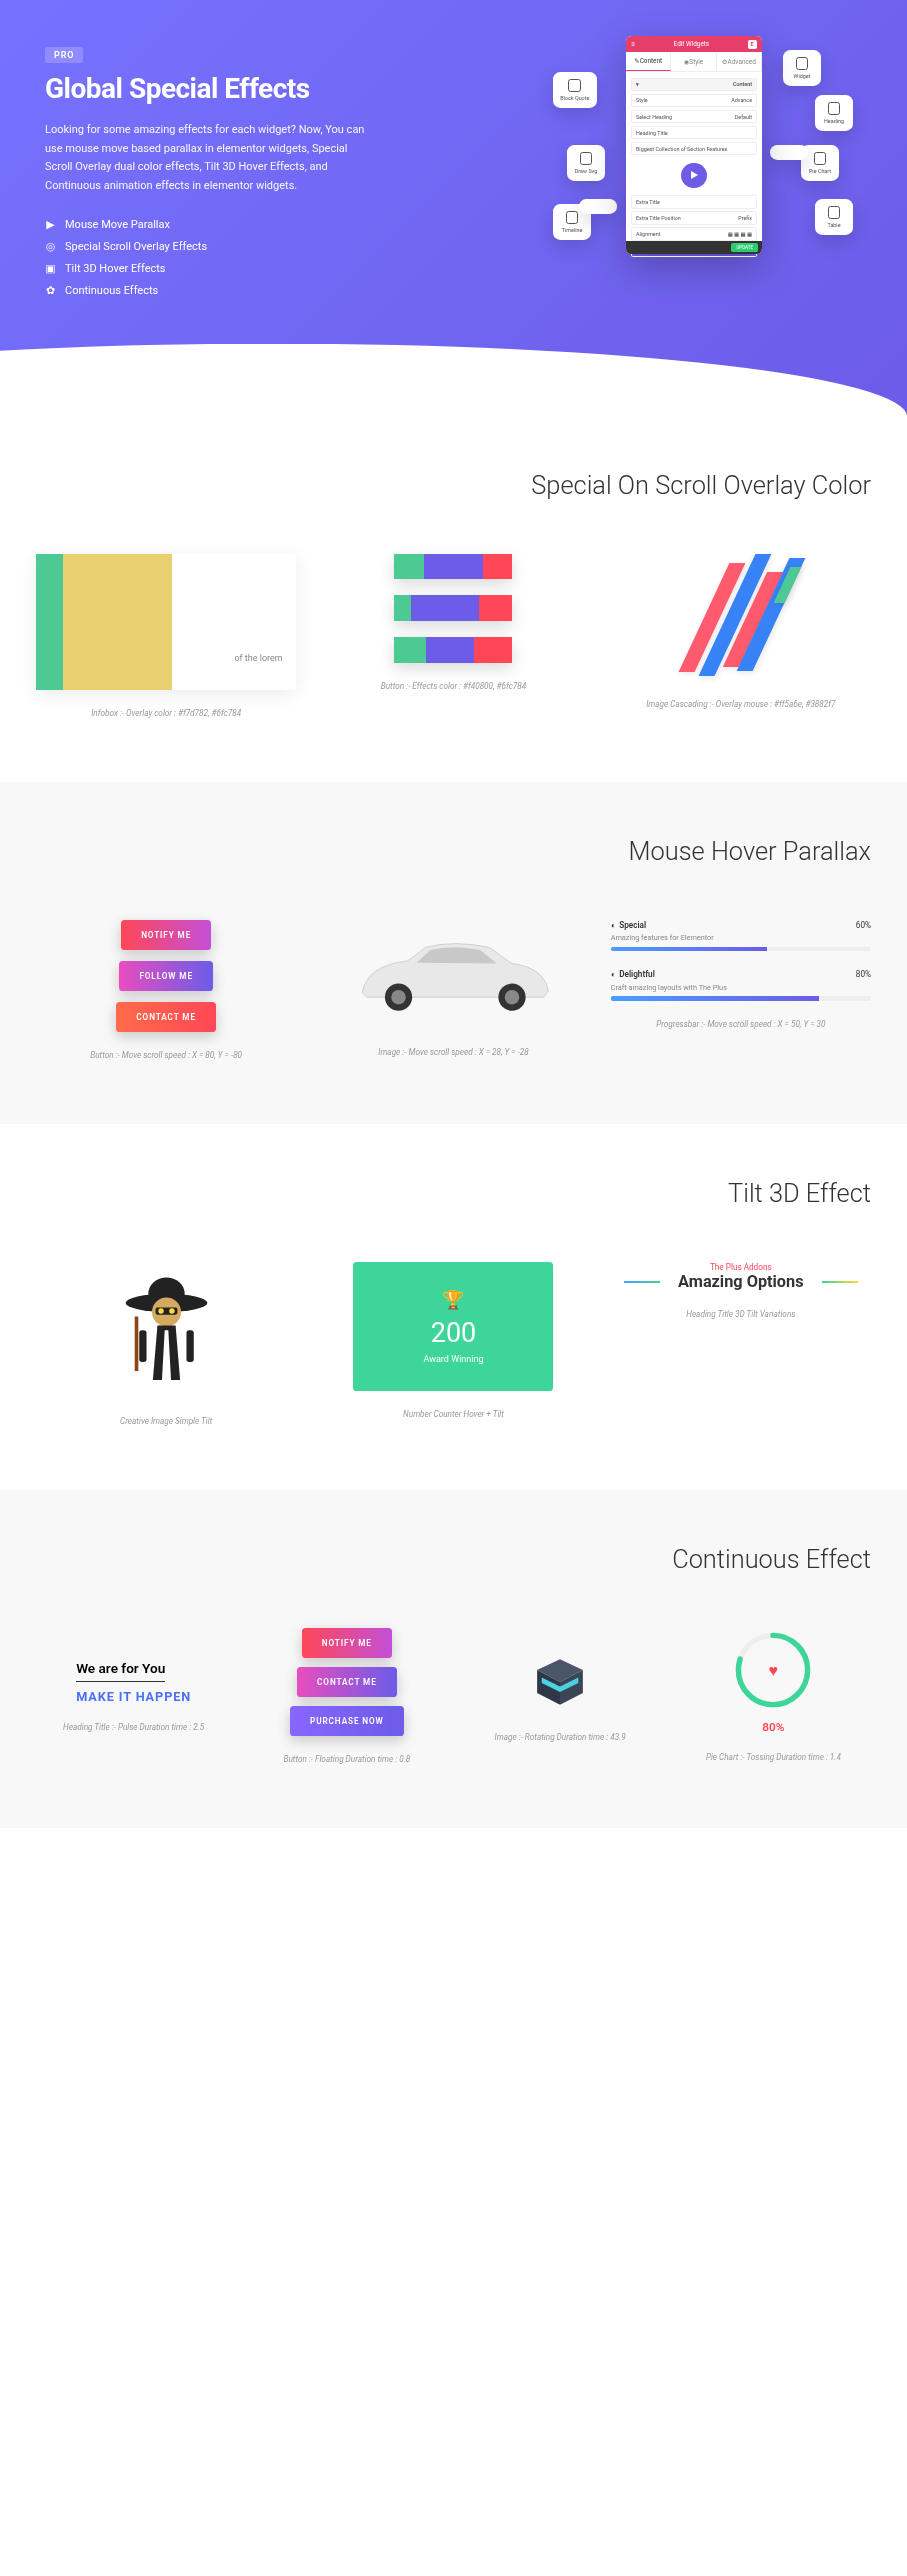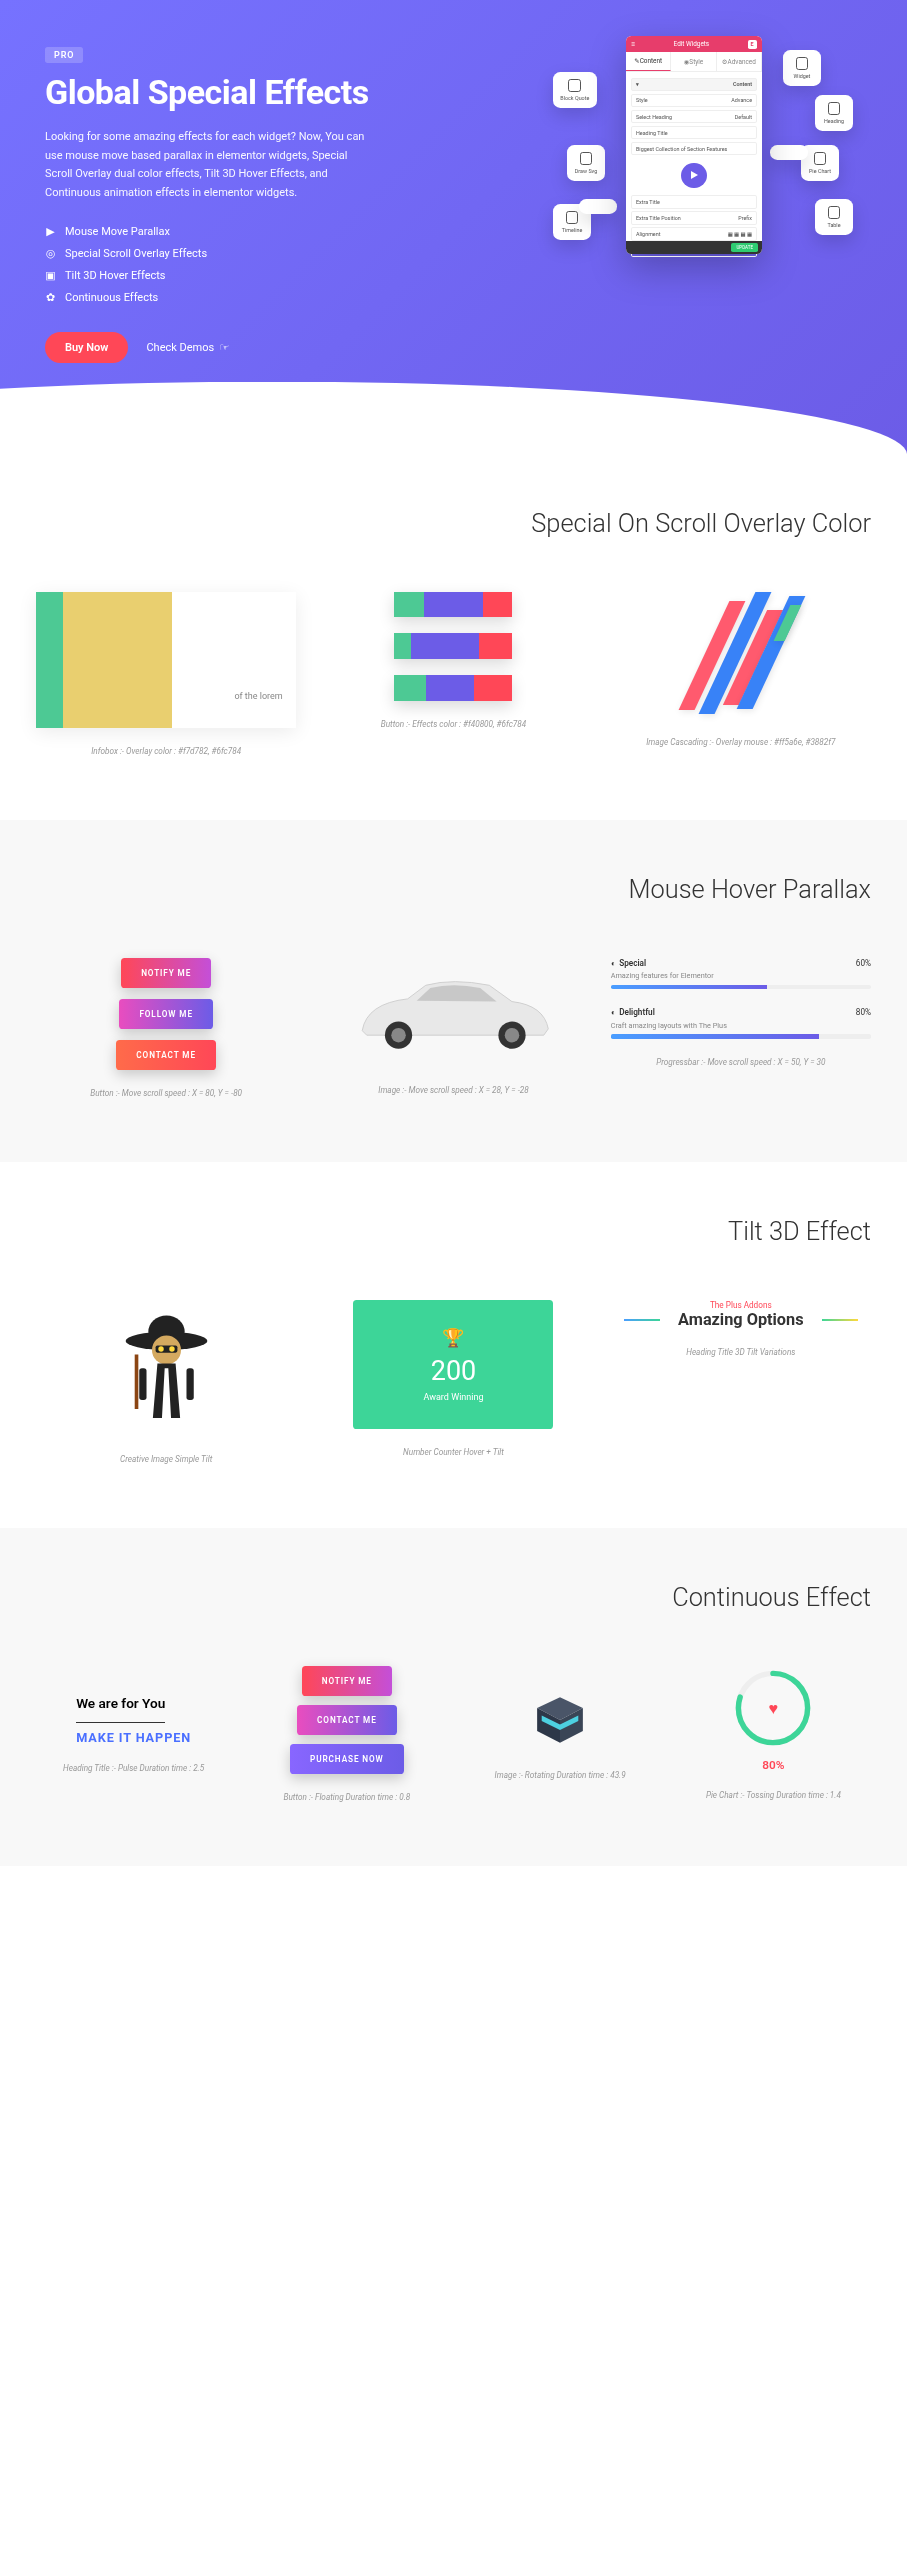--- a/index.html
+++ b/index.html
@@ -1,20 +1,20 @@
 <!DOCTYPE html>
 <html style="font-size:14.5px"><head>
 <meta charset="utf-8">
 <style>
 *{margin:0;padding:0;box-sizing:border-box;font-family:-apple-system,BlinkMacSystemFont,'Segoe UI',Roboto,sans-serif}
 body{background:#fff;width:907px}
 .hero{background:linear-gradient(135deg,#7672ff 0%,#6c5ce7 100%);padding:45px 45px 91px;position:relative;color:#fff;overflow:hidden}
 .hero-wave{position:absolute;bottom:-0.9px;left:0;right:0;height:73px;background:#fff;clip-path:ellipse(70% 100% at 30% 100%)}
 .badge{display:inline-block;background:rgba(255,255,255,0.2);padding:2.7px 9px;border-radius:2.7px;font-size:9px;font-weight:600;letter-spacing:0.9px;margin-bottom:9px}
-.hero h1{font-size:34px;font-weight:700;margin-bottom:16.3px;letter-spacing:-0.5px}
+.hero h1{font-size:28px;font-weight:700;margin-bottom:16.3px;letter-spacing:-0.5px}
 .hero-desc{font-size:11px;line-height:1.7;max-width:327px;margin-bottom:18px;opacity:0.95}
 .feature-list{list-style:none;margin-bottom:23px}
 .feature-list li{font-size:11px;padding:4.5px 0;display:flex;align-items:center;gap:9px}
 .icon-sm{width:11px;height:11px;display:inline-flex;align-items:center;justify-content:center}
 .btn-row{display:flex;align-items:center;gap:18px}
 .btn-buy{background:#ff4757;color:#fff;border:none;padding:9px 20px;border-radius:18px;font-size:11px;font-weight:600;cursor:pointer}
 .link-demo{color:#fff;text-decoration:none;font-size:11px;display:flex;align-items:center;gap:5.4px}
 .hero-image{position:absolute;right:45px;top:27px;width:336px;height:245px}
 .panel{position:absolute;left:100px;top:9px;width:136px;height:218px;background:#fff;border-radius:5.4px;box-shadow:0 13.6px 36px rgba(0,0,0,0.25)}
 .panel-header{background:#e73d6b;height:16.3px;border-radius:5.4px 5.4px 0 0;display:flex;align-items:center;justify-content:space-between;padding:0 5.4px}
@@ -68,21 +68,21 @@
 .counter-card .num{font-size:27px;font-weight:400;margin-bottom:5.4px}
 .counter-card .label{font-size:9px}
 .amazing{text-align:center}
 .amazing-sub{font-size:8.2px;color:#ff4757;margin-bottom:0}
 .amazing-title{font-size:16.3px;font-weight:700;color:#333;position:relative;display:inline-block;padding:0 18px}
 .amazing-title::before,.amazing-title::after{content:'';position:absolute;top:50%;width:36px;height:1.8px}
 .amazing-title::before{left:-36px;background:linear-gradient(90deg,#4a9eff,#3dd598)}
 .amazing-title::after{right:-36px;background:linear-gradient(90deg,#3dd598,#ffd93d)}
 .cols4{display:grid;grid-template-columns:1fr 1fr 1fr 1fr;gap:18px;align-items:center}
 .heading-group{text-align:left}
-.heading1{font-size:13.6px;font-weight:600;border-bottom:1.8px solid #333;display:inline-block;padding-bottom:11px;margin-bottom:7.3px}
+.heading1{font-size:13.6px;font-weight:600;border-bottom:1.8px solid #333;display:inline-block;padding-bottom:5px;margin-bottom:7.3px}
 .heading2{font-size:12.7px;font-weight:700;color:#4a6fff;letter-spacing:0.9px}
 .cube{width:64px;height:64px;margin:0 auto}
 .piechart{position:relative;width:82px;height:82px;margin:0 auto}
 .piechart svg{transform:rotate(-90deg)}
 .piechart-heart{position:absolute;top:50%;left:50%;transform:translate(-50%,-50%);color:#ff4757;font-size:16.3px}
 .piechart-label{text-align:center;font-size:11.8px;color:#ff4757;margin-top:9px;font-weight:600}
 </style>
 </head>
 <body>
 
@@ -102,27 +102,20 @@
         </li>
       <li>
           <span class="icon-sm">▣</span>
           <span>Tilt 3D Hover Effects</span>
         </li>
       <li>
           <span class="icon-sm">✿</span>
           <span>Continuous Effects</span>
         </li>
     </ul>
-    <div class="btn-row">
-      <button class="btn-buy">Buy Now</button>
-      <a class="link-demo">
-          <span>Check Demos</span>
-          <span>☞</span>
-        </a>
-    </div>
   </div>
 
   <div class="hero-image">
     <div class="float-card" style="left:27px;top:45px">
         <div class="float-card-icon"></div>
         <span class="float-card-label">Block Quote</span>
       </div>
     <div class="float-card" style="left:41px;top:118px">
         <div class="float-card-icon"></div>
         <span class="float-card-label">Draw Svg</span>

